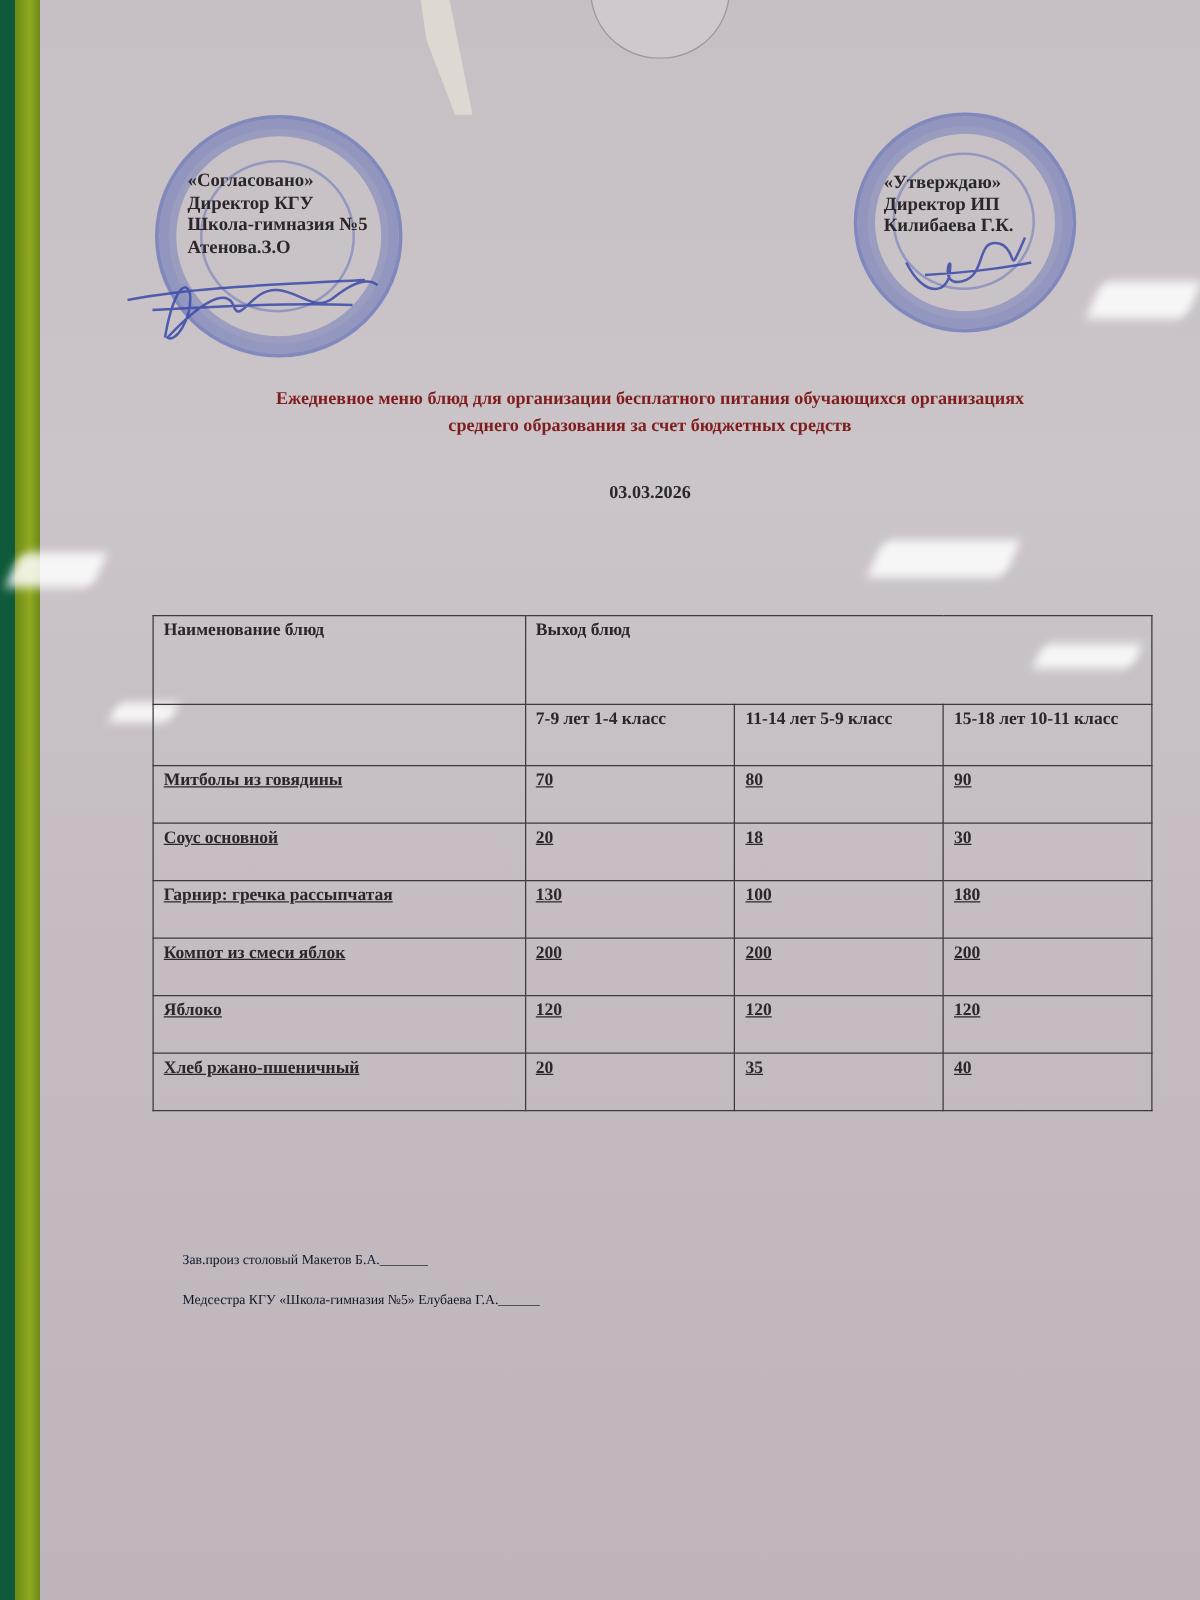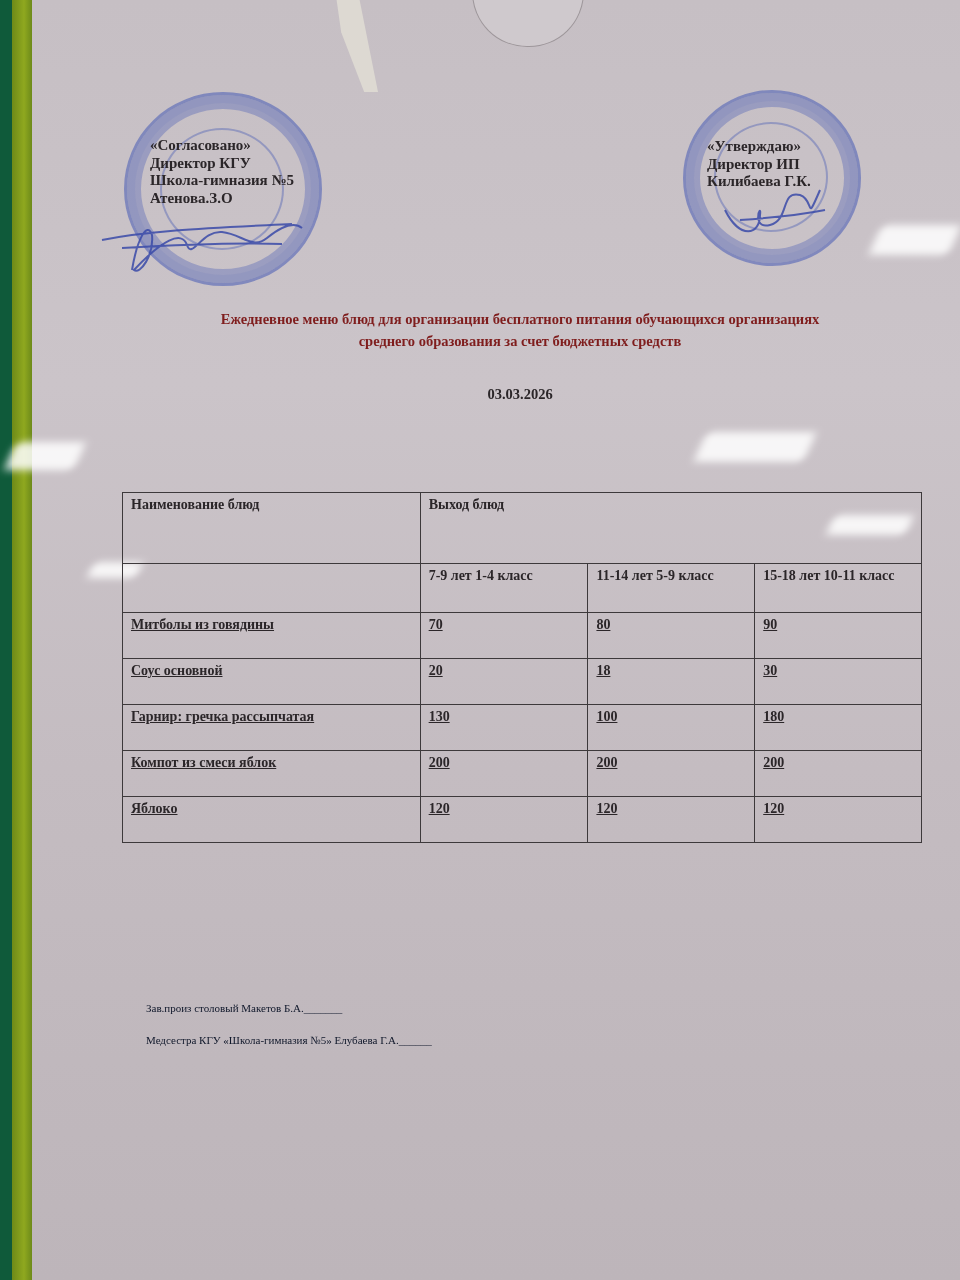--- a/index.html
+++ b/index.html
@@ -138,17 +138,23 @@
     <td class="num">200</td>
     <td class="num">200</td>
     <td class="num">200</td>
   </tr>
   <tr class="data-row">
     <td>Яблоко</td>
     <td class="num">120</td>
     <td class="num">120</td>
     <td class="num">120</td>
   </tr>
+  <tr class="data-row">
+    <td>Хлеб ржано-пшеничный</td>
+    <td class="num">20</td>
+    <td class="num">35</td>
+    <td class="num">40</td>
+  </tr>
 </tbody>
   </table>
 
 <div class="footer" style="top:1002px;">Зав.произ столовый Макетов Б.А._______</div>
 <div class="footer" style="top:1034px;">Медсестра КГУ «Школа-гимназия №5» Елубаева Г.А.______</div>
 
 </body></html>

